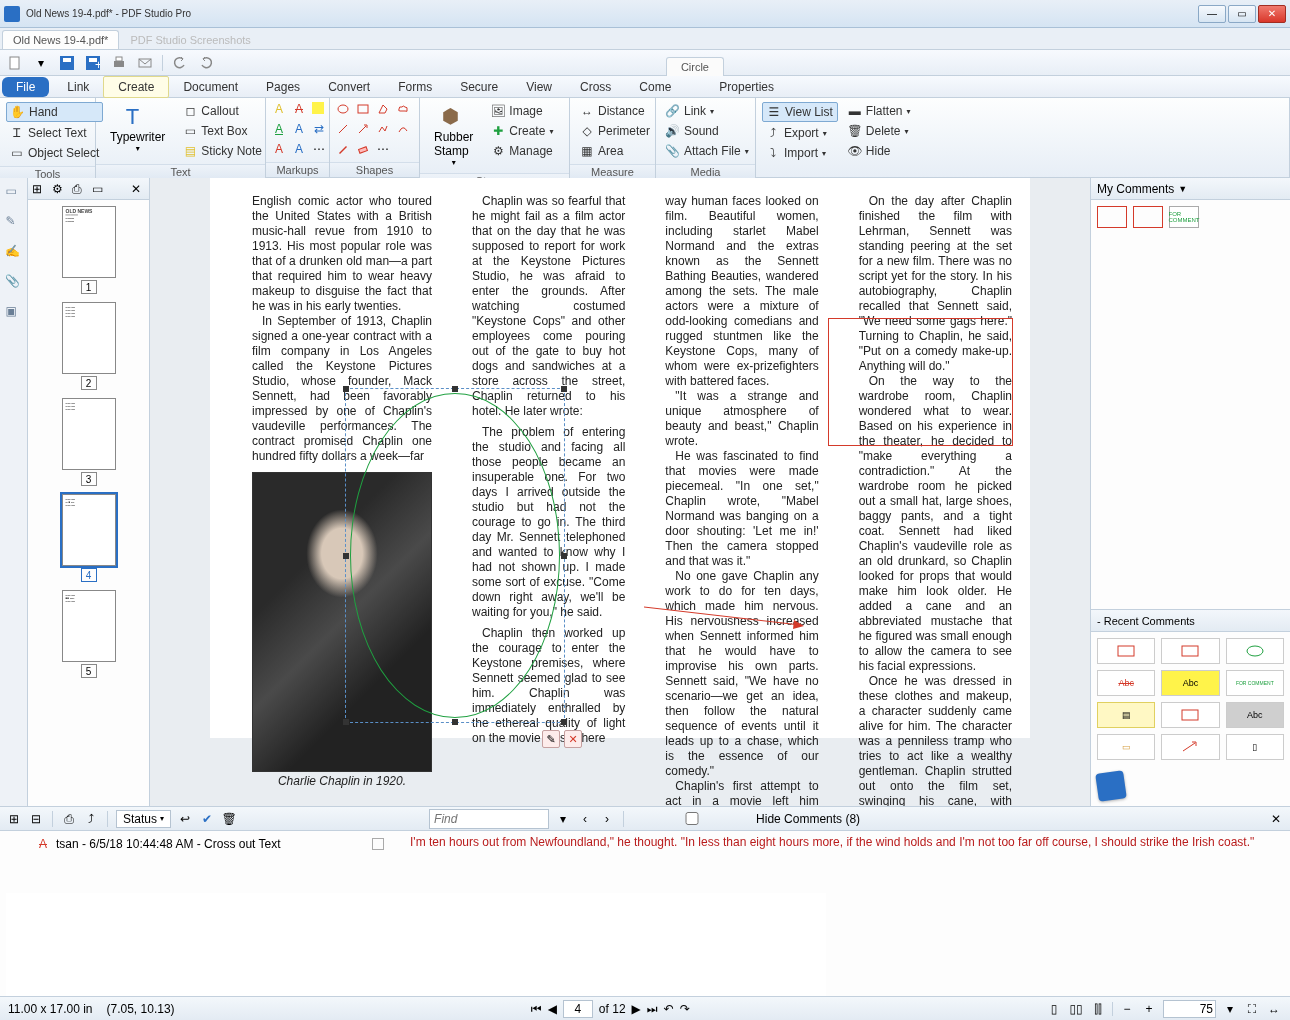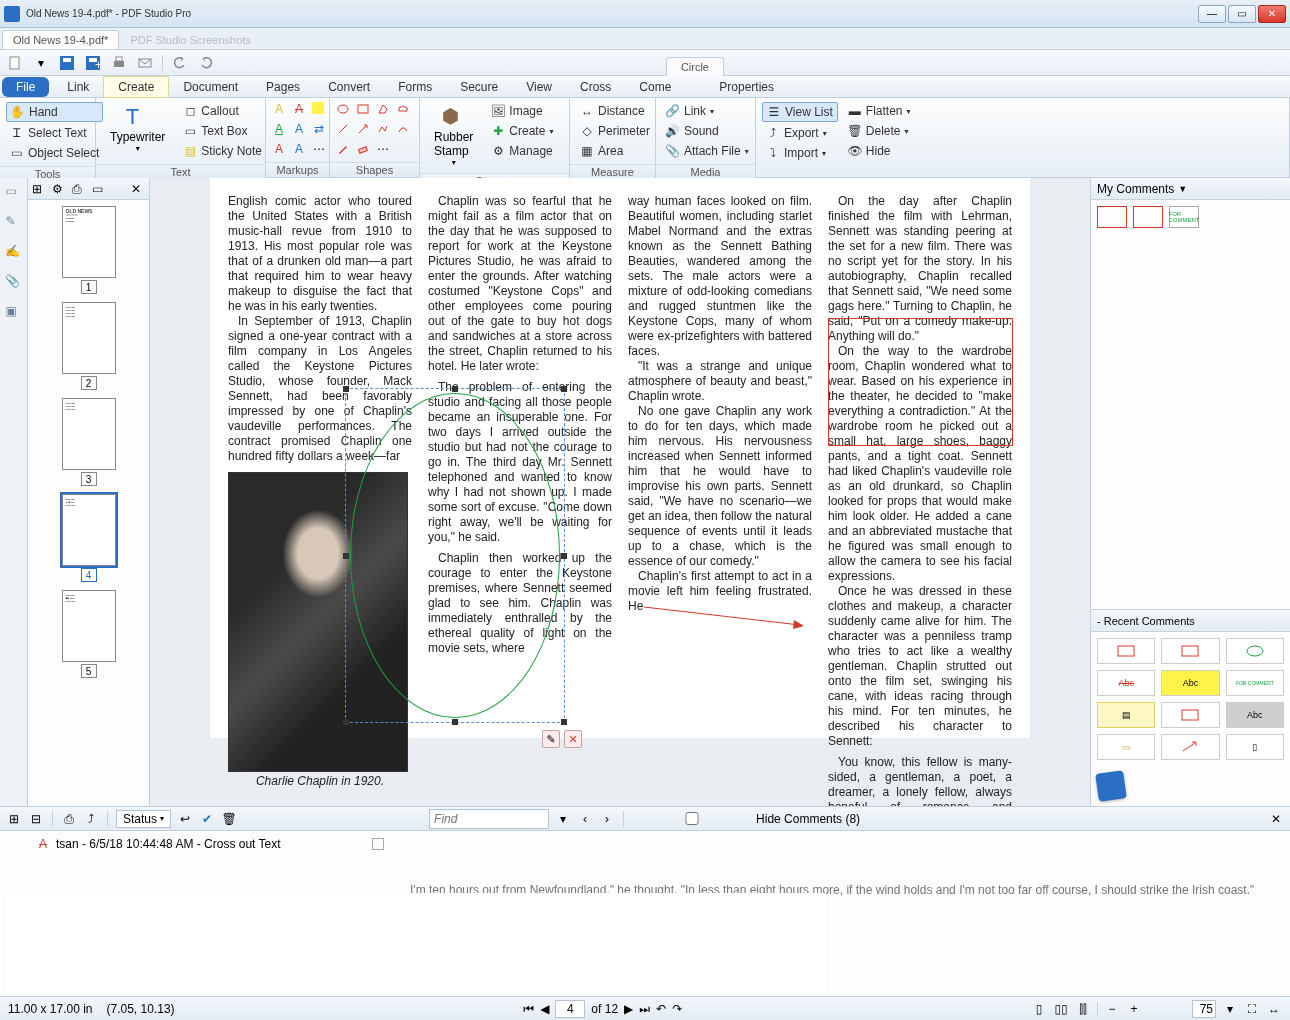--- a/index.html
+++ b/index.html
@@ -47,21 +47,21 @@
 .thumbpanel .tb .x { margin-left:auto; }
 .thumbs { flex:1; overflow:auto; padding: 6px 0; display:flex; flex-direction:column; align-items:center; gap:8px; }
 .thumb { width: 54px; height: 72px; background: #fff; border: 1px solid #888; position: relative; display:flex; flex-direction:column; }
 .thumb .thbody { flex:1; padding:3px; font-size:3px; line-height:3px; color:#444; overflow:hidden; }
 .thumb.selected { outline: 2px solid #2a6fc4; }
 .thumbnum { width: 16px; height: 14px; border: 1px solid #888; font-size: 10px; text-align: center; line-height: 13px; margin-top: 2px; }
 .thumbnum.selected { color: #2a6fc4; border-color: #2a6fc4; }
 
 .docarea { flex: 1; background: #e9edf1; overflow: hidden; position: relative; }
 .page { background: #fff; margin: 0 auto; width: 820px; height: 560px; padding: 16px 18px; position: relative; font-family: Georgia, serif; font-size: 11px; line-height: 15px; color: #222; text-align: justify; display:flex; gap:16px; }
-.page .col { flex:1; }
+.page .col { flex:1;margin-left:24px; }
 .page .photo { width: 180px; height: 300px; background: linear-gradient(135deg,#2a2a2a 30%, #4a4a4a 50%, #222 70%); margin: 8px 0 2px 0; border:1px solid #333; position:relative; }
 .page .photo::after { content:""; position:absolute; left:30%; top:12%; width:40%; height:30%; background: radial-gradient(ellipse at center,#d8c8b8 40%, transparent 70%); border-radius:50%; }
 .page .caption { text-align:center; font-style: italic; }
 .selbox { position:absolute; border:1px dashed #5a8fc7; left:195px; top:210px; width:220px; height:335px; pointer-events:none; }
 .selbox .handle { position:absolute; width:6px; height:6px; background:#333; }
 .selbox .h1{left:-3px;top:-3px} .selbox .h2{left:50%;top:-3px;margin-left:-3px} .selbox .h3{right:-3px;top:-3px}
 .selbox .h4{left:-3px;top:50%;margin-top:-3px} .selbox .h5{right:-3px;top:50%;margin-top:-3px}
 .selbox .h6{left:-3px;bottom:-3px} .selbox .h7{left:50%;bottom:-3px;margin-left:-3px} .selbox .h8{right:-3px;bottom:-3px}
 .greenellipse { position:absolute; border:1px solid #1fa040; border-radius:50%; left:200px; top:215px; width:210px; height:325px; pointer-events:none; }
 .redbox { position:absolute; border:1px solid #d43a2a; left:618px; top:140px; width:185px; height:128px; pointer-events:none; }
@@ -94,31 +94,31 @@
 .commentspanel .ctb .cbtn { width:16px;height:16px; display:flex;align-items:center;justify-content:center; }
 .commentspanel .ctb .hide { display:flex; align-items:center; gap:4px; }
 .commentspanel .ctb .right { margin-left:auto; }
 .cbody { flex:1; display:flex; overflow:auto; }
 .ctree { width:400px; padding:4px 6px; font-size:11px; }
 .crow { display:flex; align-items:center; gap:6px; padding:2px 0 2px 30px; }
 .crow.page { padding-left:10px; font-weight:normal; }
 .crow .cicon { width:14px; height:14px; display:flex;align-items:center;justify-content:center; }
 .cchk { width:12px; height:12px; border:1px solid #aaa; margin-left:auto; margin-right:10px; }
 .cnotes { flex:1; padding:4px 10px; font-size:11px; }
-.cnotes .bluenote { color:#737373;margin-top:48px; }
+.cnotes .bluenote { color:#b91c1c; }
 .cnotes .selnote { background:#2a6fc4; color:#fff; padding:1px 3px; display:inline-block; }
 .cnotes .nonote { color:#888; }
 .cnotes > div { margin-bottom:46px; }
 
 .statusbar { height: 24px; background: linear-gradient(#f3f7fb,#e3ebf3); border-top:1px solid #c3d0dd; display:flex; align-items:center; padding:0 8px; gap:14px; font-size:11px; }
 .statusbar .pagenav { margin-left:auto; margin-right:auto; display:flex; align-items:center; gap:6px; }
 .statusbar .pagenav input { width:30px; text-align:center; border:1px solid #b5c3d1; padding:1px; }
 .statusbar .zoomctl { display:flex; align-items:center; gap:6px; }
 .statusbar .zoomctl .zbtn { width:16px; height:16px; display:flex;align-items:center;justify-content:center; }
-.statusbar input.zoom { width:24px; border:1px solid #b5c3d1; padding:1px 2px; text-align:right;margin-left:44px; }
+.statusbar input.zoom { width:53px; border:1px solid #b5c3d1; padding:1px 2px; text-align:right; }
 
 svg { display:block; }
 </style>
 </head>
 <body>
 
 <div class="titlebar">
   <div class="icon"></div>
   <div class="title">Old News 19-4.pdf* - PDF Studio Pro</div>
   <div class="winbtns">
@@ -491,20 +491,21 @@
         <p class="caption">Charlie Chaplin in 1920.</p>
       </div>
       <div class="col">
         <p style="text-indent:10px">Chaplin was so fearful that he might fail as a film actor that on the day that he was supposed to report for work at the Keystone Pictures Studio, he was afraid to enter the grounds. After watching costumed "Keystone Cops" and other employees come pouring out of the gate to buy hot dogs and sandwiches at a store across the street, Chaplin returned to his hotel. He later wrote:</p>
         <p style="text-indent:10px;margin-top:6px">The problem of entering the studio and facing all those people became an insuperable one. For two days I arrived outside the studio but had not the courage to go in. The third day Mr. Sennett telephoned and wanted to know why I had not shown up. I made some sort of excuse. "Come down right away, we'll be waiting for you," he said.</p>
         <p style="text-indent:10px;margin-top:6px">Chaplin then worked up the courage to enter the Keystone premises, where Sennett seemed glad to see him. Chaplin was immediately enthralled by the ethereal quality of light on the movie sets, where</p>
       </div>
       <div class="col">
         <p>way human faces looked on film. Beautiful women, including starlet Mabel Normand and the extras known as the Sennett Bathing Beauties, wandered among the sets. The male actors were a mixture of odd-looking comedians and rugged stuntmen like the Keystone Cops, many of whom were ex-prizefighters with battered faces.</p>
         <p style="text-indent:10px">"It was a strange and unique atmosphere of beauty and beast," Chaplin wrote.</p>
+        <p style="text-indent:10px">He was fascinated to find that movies were made piecemeal. "In one set," Chaplin wrote, "Mabel Normand was banging on a door shouting: 'Let me in!' Then the camera stopped and that was it."</p>
         <p style="text-indent:10px">No one gave Chaplin any work to do for ten days, which made him nervous. His nervousness increased when Sennett informed him that he would have to improvise his own parts. Sennett said, "We have no scenario—we get an idea, then follow the natural sequence of events until it leads up to a chase, which is the essence of our comedy."</p>
         <p style="text-indent:10px">Chaplin's first attempt to act in a movie left him feeling frustrated. He</p>
       </div>
       <div class="col">
         <p style="text-indent:10px">On the day after Chaplin finished the film with Lehrman, Sennett was standing peering at the set for a new film. There was no script yet for the story. In his autobiography, Chaplin recalled that Sennett said, "We need some gags here." Turning to Chaplin, he said, "Put on a comedy make-up. Anything will do."</p>
         <p style="text-indent:10px">On the way to the wardrobe room, Chaplin wondered what to wear. Based on his experience in the theater, he decided to "make everything a contradiction." At the wardrobe room he picked out a small hat, large shoes, baggy pants, and a tight coat. Sennett had liked Chaplin's vaudeville role as an old drunkard, so Chaplin looked for props that would make him look older. He added a cane and an abbreviated mustache that he figured was small enough to allow the camera to see his facial expressions.</p>
         <p style="text-indent:10px">Once he was dressed in these clothes and makeup, a character suddenly came alive for him. The character was a penniless tramp who tries to act like a wealthy gentleman. Chaplin strutted out onto the film set, swinging his cane, with ideas racing through his mind. For ten minutes, he described his character to Sennett:</p>
         <p style="text-indent:10px;margin-top:6px">You know, this fellow is many-sided, a gentleman, a poet, a dreamer, a lonely fellow, always hopeful of romance and adventure. He would have</p>
       </div>
       <div class="redbox"></div>

